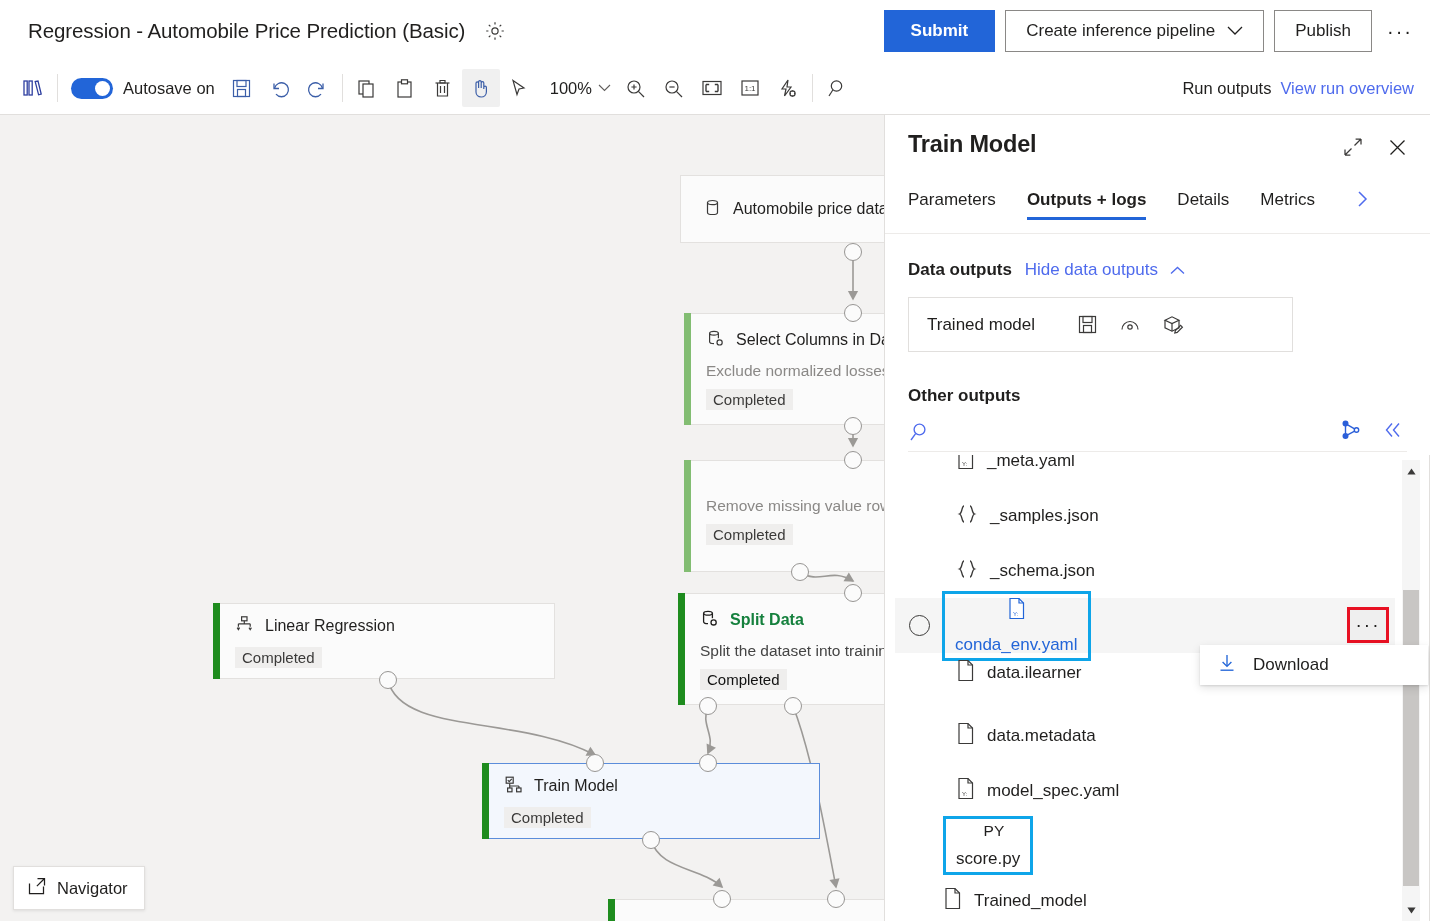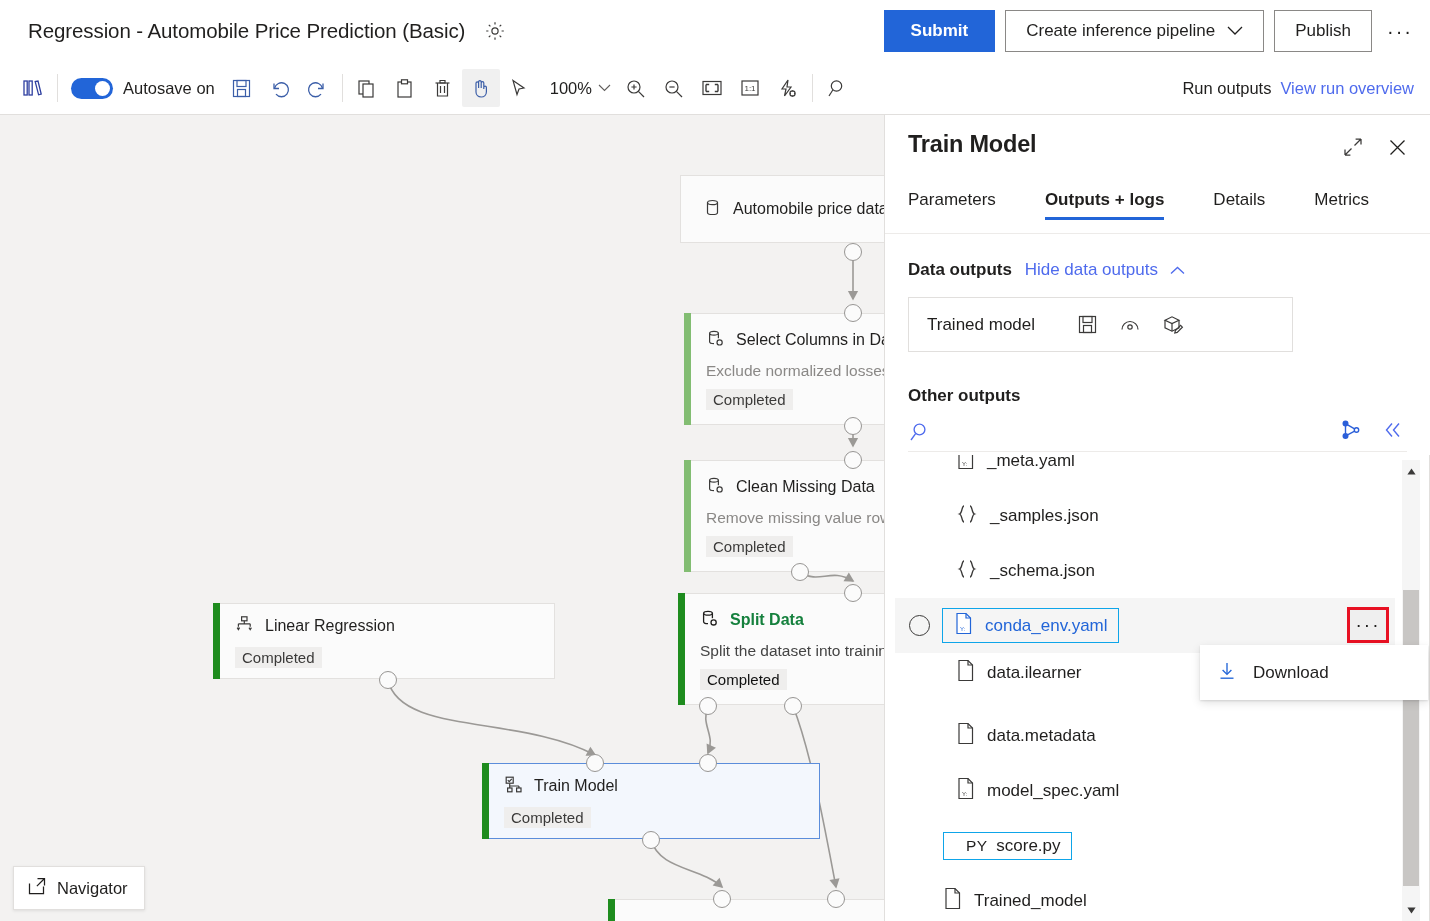--- a/index.html
+++ b/index.html
@@ -137,21 +137,21 @@
     position: absolute; left: 23px; top: 16px;
     font-size: 23.5px; color: #201f1e; font-weight: 600; letter-spacing: -0.2px;
   }
   .panel-actions {
     position: absolute; right: 20px; top: 19px; display: flex; gap: 18px;
   }
   .pa-icon { width: 26px; height: 26px; display: flex; align-items: center;
     justify-content: center; cursor: pointer; }
   .tabs {
     position: absolute; left: 23px; top: 74px; right: 0;
-    display: flex; align-items: flex-end; gap: 49px;
+    display: flex; align-items: flex-end; gap: 31px;
   }
   .tab {
     font-size: 17px; color: #201f1e; padding-bottom: 10px;
     cursor: pointer; position: relative; white-space: nowrap;
   }
   .tab.active { font-weight: 700; }
   .tab.active::after {
     content: ""; position: absolute; left: 0; right: 0; bottom: 0;
     height: 3px; background: #2265d8;
   }
@@ -199,33 +199,33 @@
   }
   .file-row.sel { background: #f5f5f5; }
   .radio {
     width: 21px; height: 21px; border-radius: 50%;
     border: 1.6px solid #3b3a39; margin-left: 14px; flex: none; cursor: pointer;
   }
   .file-name-wrap {
     display: flex; align-items: center; gap: 11px;
     margin-left: 12px; padding: 4px 8px;
   }
-  .file-name-wrap.hl { border: 1px solid #0ea5e9; padding: 3px 10px; }
+  .file-name-wrap.hl { border: 3px solid #0ea5e9; padding: 3px 10px; flex-direction: column; }
   .file-name { font-size: 17px; color: #201f1e; white-space: nowrap; }
   .file-name.link { color: #2265d8; }
   .pybadge { font-size: 15.5px; color: #201f1e; letter-spacing: 0.3px; margin-left: 12px; }
   .row-more {
     position: absolute; right: 6px; width: 42px; height: 36px;
     background: #efefef; display: flex; align-items: center;
     justify-content: center; font-size: 19px; letter-spacing: 2px;
     color: #201f1e; cursor: pointer; border: 3px solid #e81123;
   }
 
   .context-menu {
-    position: absolute; left: 1200px; top: 645px; width: 228px; height: 55px;
+    position: absolute; left: 1200px; top: 645px; width: 228px; height: 40px;
     background: #ffffff; box-shadow: 0 3.2px 9px rgba(0,0,0,0.13), 0 0.6px 1.8px rgba(0,0,0,0.11);
     display: flex; align-items: center; gap: 16px; padding-left: 17px;
     z-index: 40; cursor: pointer;
   }
   .context-menu .mi-label { font-size: 17px; color: #201f1e; }
 
   .vscroll {
     position: absolute; right: 10px; top: 345px; width: 18px; bottom: 0;
     background: #f5f5f5; z-index: 20;
   }
@@ -438,31 +438,20 @@
         <span>Select Columns in Data</span>
       </div>
       <div class="node-sub">Exclude normalized losses v</div>
       <div class="status">Completed</div>
     </div>
     <div class="port" style="left:844px; top:189px;"></div>
     <div class="port" style="left:844px; top:302px;"></div>
 
     <div class="node" style="left:684px; top:345px; width:290px; height:112px;">
       <div class="accent" style="background:#82bd72;"></div>
-      <div class="node-head">
-        <span>
-          <svg width="19" height="19" viewBox="0 0 19 19" fill="none" stroke="#3b3a39" stroke-width="1.2">
-            <ellipse cx="8" cy="4.2" rx="4.4" ry="1.9"></ellipse>
-              <path d="M3.6 4.2v8.6c0 1 2 1.9 4.4 1.9"></path>
-            <path d="M12.4 4.2v5"></path>
-              <circle cx="13.6" cy="13.4" r="2.6"></circle>
-          </svg>
-        </span>
-        <span>Clean Missing Data</span>
-      </div>
       <div class="node-sub">Remove missing value rows</div>
       <div class="status">Completed</div>
     </div>
     <div class="port" style="left:844px; top:336px;"></div>
     <div class="port" style="left:791px; top:448px;"></div>
 
     <div class="node emph" style="left:678px; top:478px; width:296px; height:112px;">
       <div class="accent" style="background:#1e8c1e;"></div>
       <div class="node-head">
         <span>

